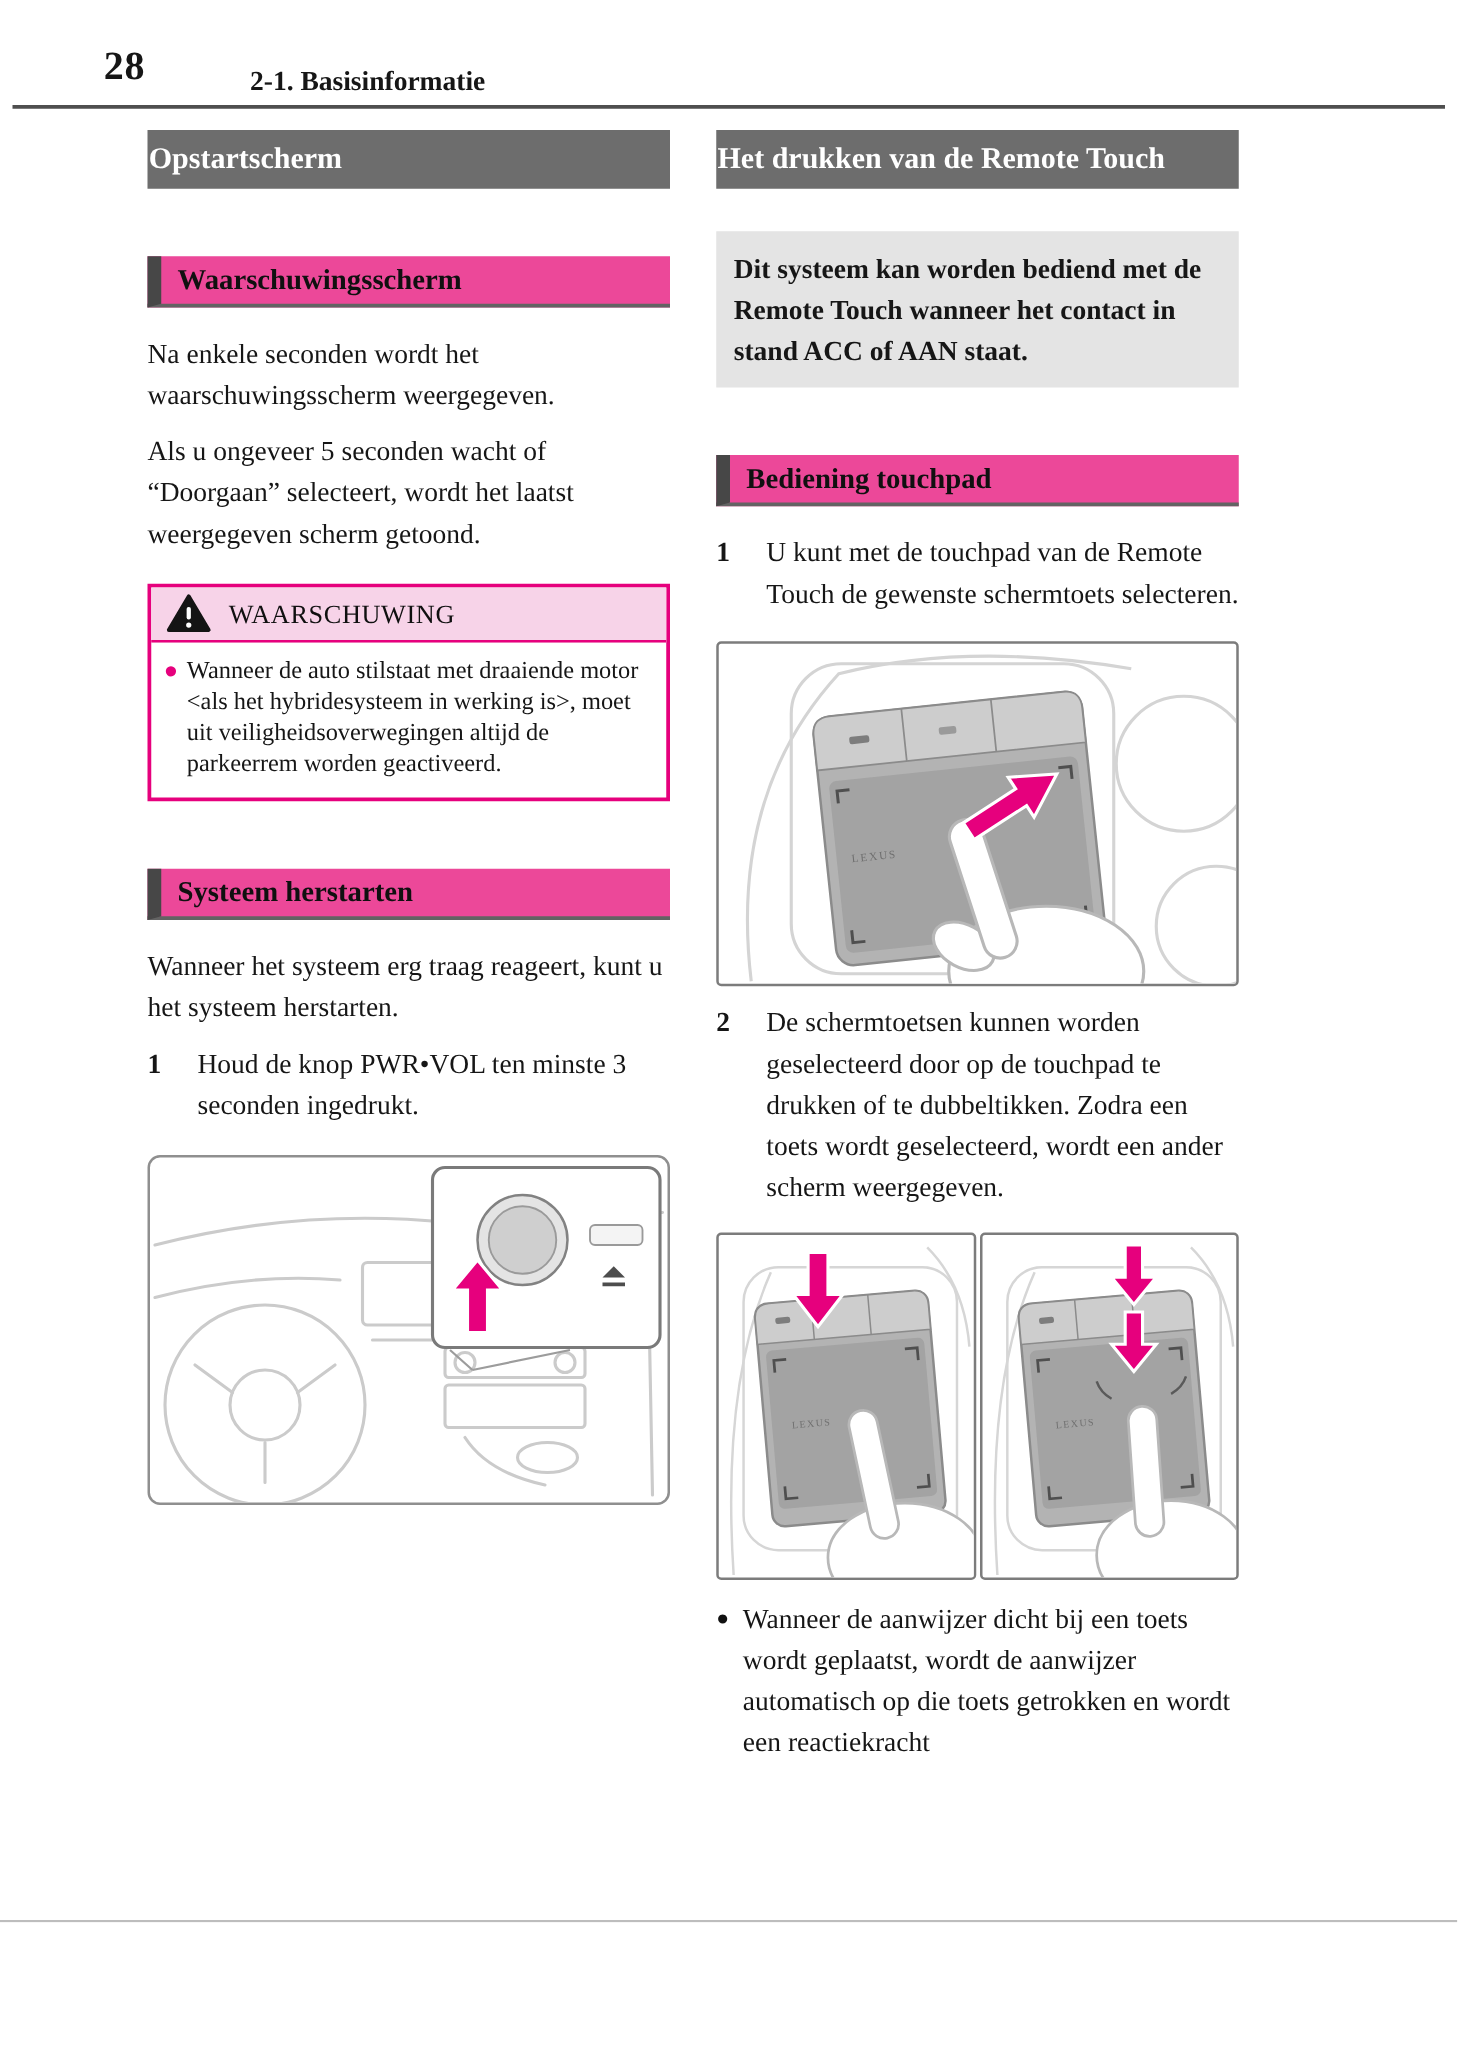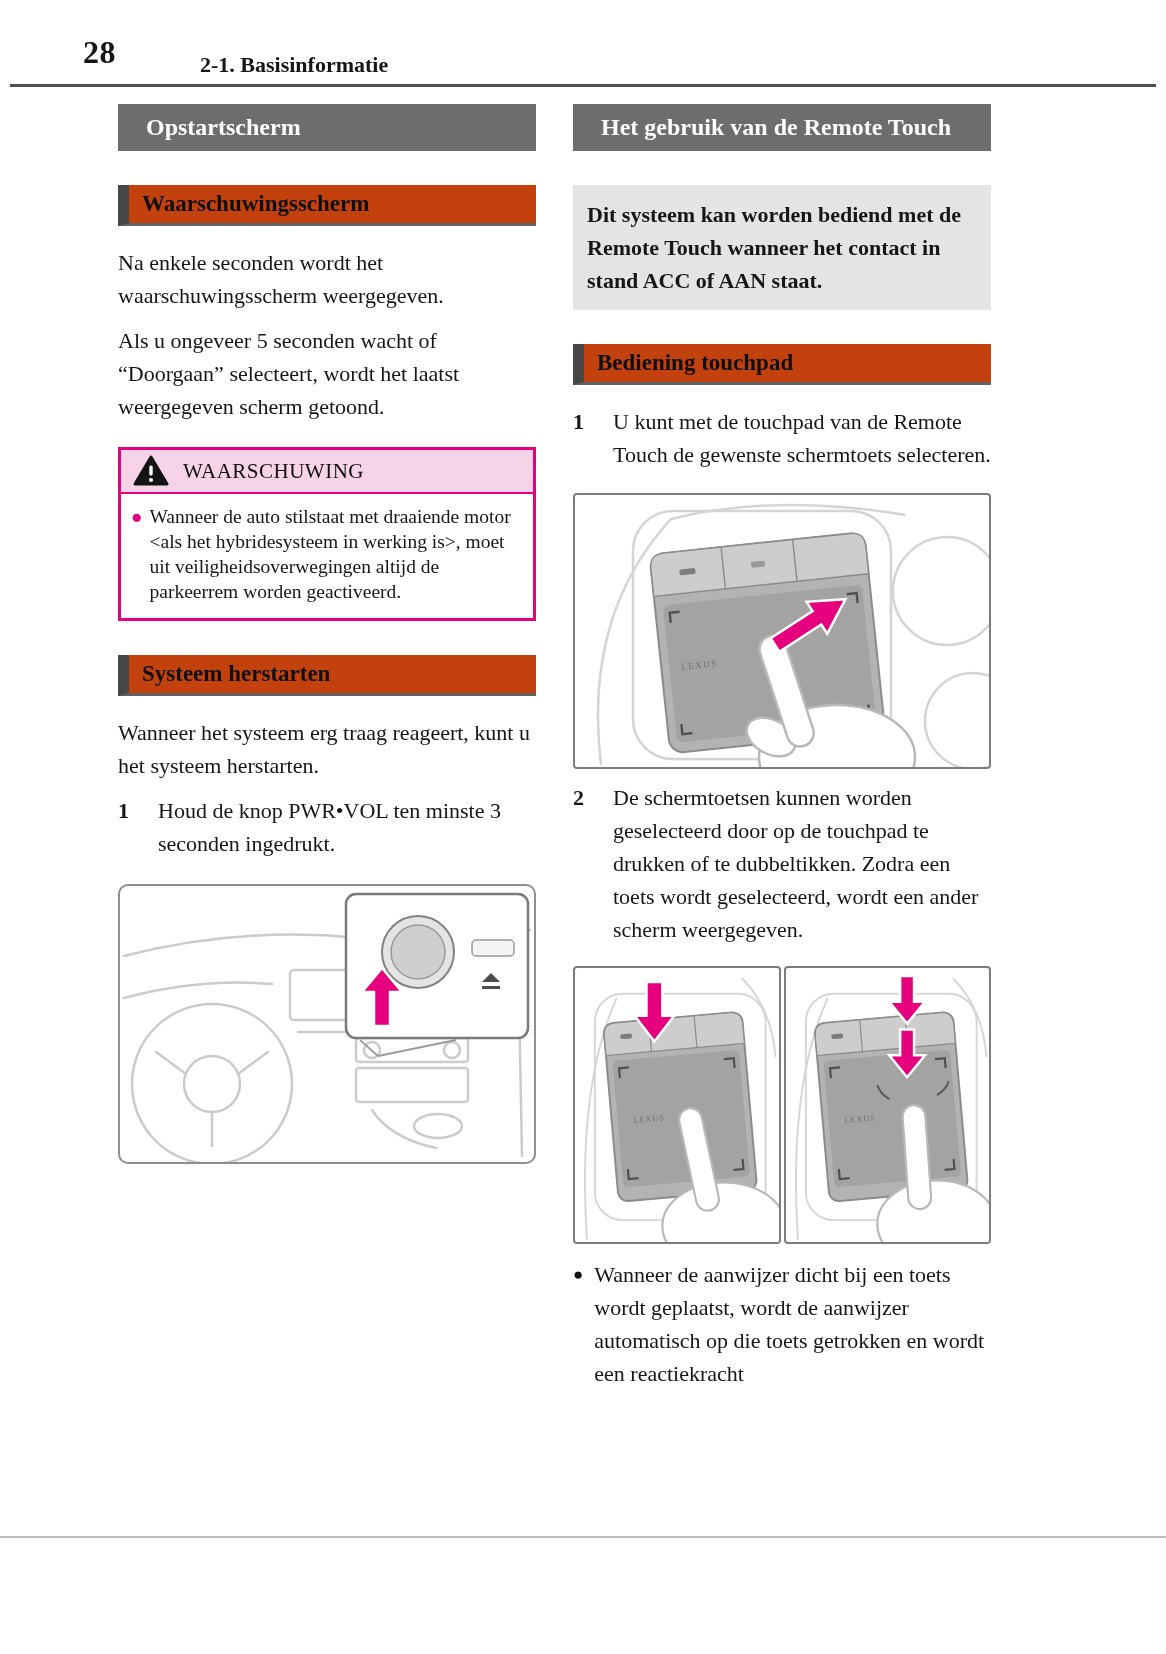--- a/index.html
+++ b/index.html
@@ -9,25 +9,25 @@
     font-family:Liberation Serif, serif; color:#161616; overflow:hidden;
   }
   .page-num { position:absolute; left:83px; top:34px; font-size:32px; font-weight:bold; letter-spacing:.5px; }
   .breadcrumb { position:absolute; left:200px; top:52px; font-size:22px; font-weight:bold; }
   .header-rule { position:absolute; left:10px; right:10px; top:84px; height:3px; background:#4f4f4f; }
   .bottom-edge { position:absolute; left:0; right:0; bottom:0; height:2px; background:#bdbdbd; }
 
   .columns { position:absolute; left:118px; top:104px; width:873px; display:flex; gap:37px; align-items:flex-start; }
   .col { width:418px; }
 
-  .title-box { background:#6d6d6d; color:#fff; font-weight:bold; font-size:24px; line-height:34px; padding:6px 28px 7px; }
+  .title-box { background:#6d6d6d; color:#fff; font-weight:bold; font-size:24px; line-height:34px; padding:6px 1px 7px; }
   .info-box  { background:#e4e4e4; font-weight:bold; font-size:22px; line-height:33px; padding:13px 14px; margin-top:34px; }
 
   .section-head {
-    margin-top:34px; background:#c2410c; border-left:11px solid #474747; border-bottom:3px solid #636363;
+    margin-top:54px; background:#ec4899; border-left:11px solid #474747; border-bottom:3px solid #636363;
     font-size:23px; font-weight:bold; color:#101010; padding:6px 10px 6px 13px;
   }
 
   .para { font-size:22px; line-height:33px; margin-top:20px; }
   .para + .para { margin-top:12px; }
 
   .warning-box { margin-top:24px; border:3px solid #e6007d; background:#fff; }
   .warning-head { background:#f7d3e8; display:flex; align-items:center; gap:14px; padding:5px 12px; border-bottom:2px solid #e6007d; }
   .warning-title { font-size:21px; color:#101010; letter-spacing:.5px; }
   .warning-body { display:flex; gap:7px; padding:10px 12px 14px 10px; }
@@ -122,21 +122,21 @@
             <rect x="362" y="100" width="18" height="3" fill="#4d4d4d"></rect>
             <path d="M254,140 V106 H242 L262,82 L282,106 H270 V140 Z" fill="#e6007d" stroke="#ffffff" stroke-width="2.5"></path>
           </g>
         </svg>
       </div>
 
     </div>
 
     <div class="col">
 
-      <div class="title-box">Het gebruik van de Remote Touch</div>
+      <div class="title-box">Het drukken van de Remote Touch</div>
 
       <div class="info-box">Dit systeem kan worden bediend met de Remote Touch wanneer het contact in stand ACC of AAN staat.</div>
 
       <div class="section-head">Bediening touchpad</div>
 
       <div class="step mt20">
         <span class="step-num">1</span>
         <span class="step-text">U kunt met de touchpad van de Remote Touch de gewenste schermtoets selecteren.</span>
       </div>
 

